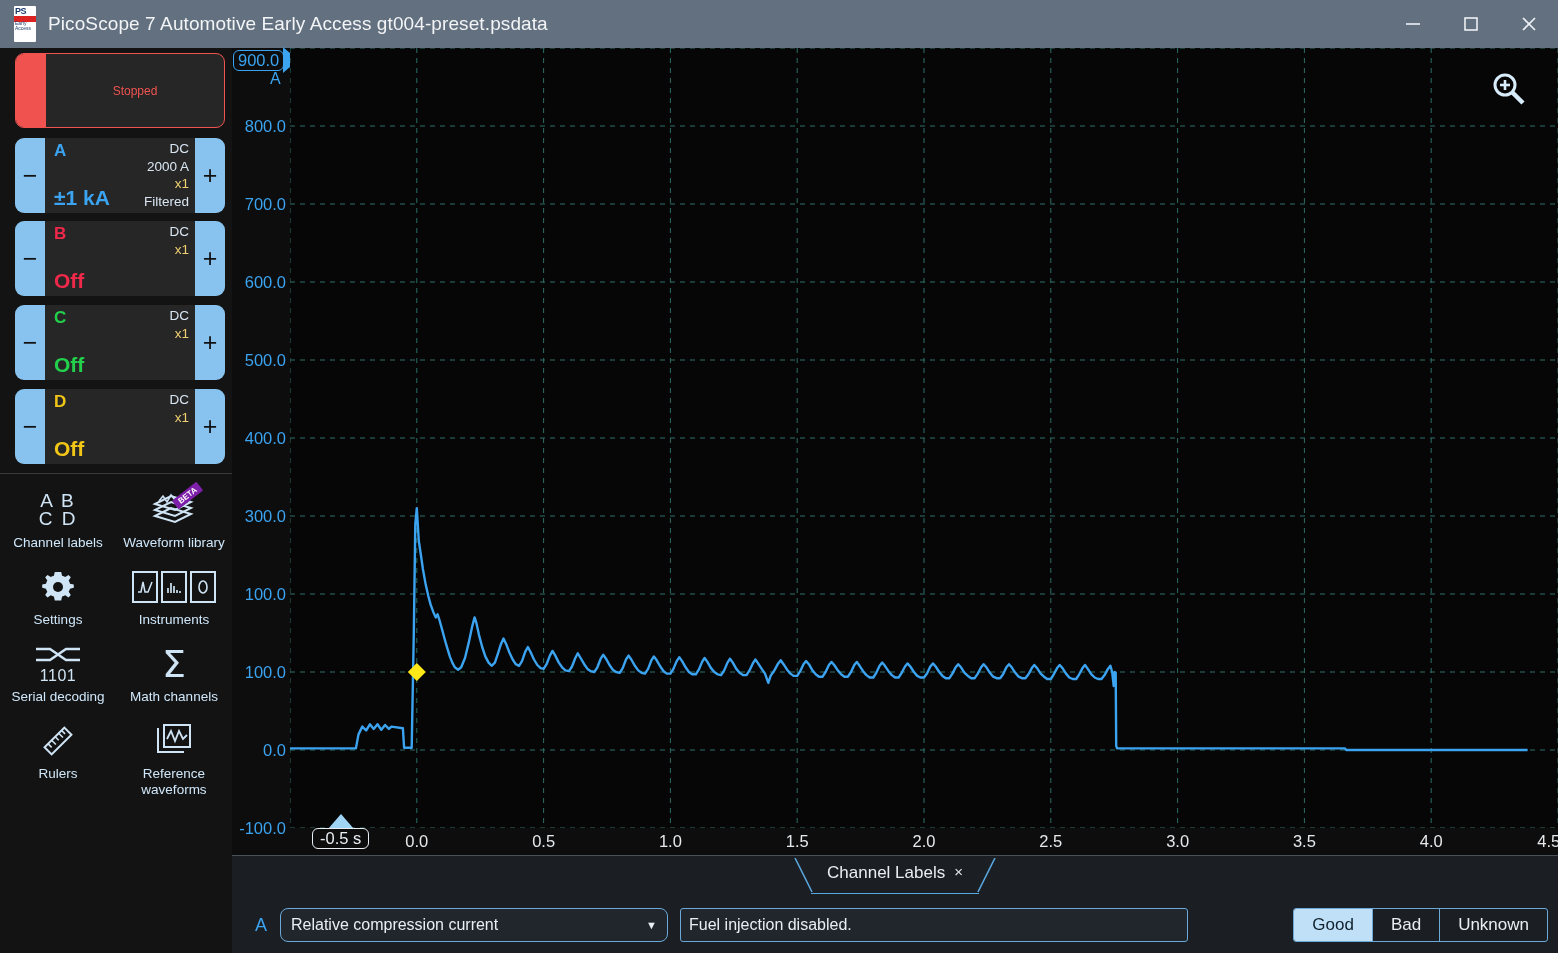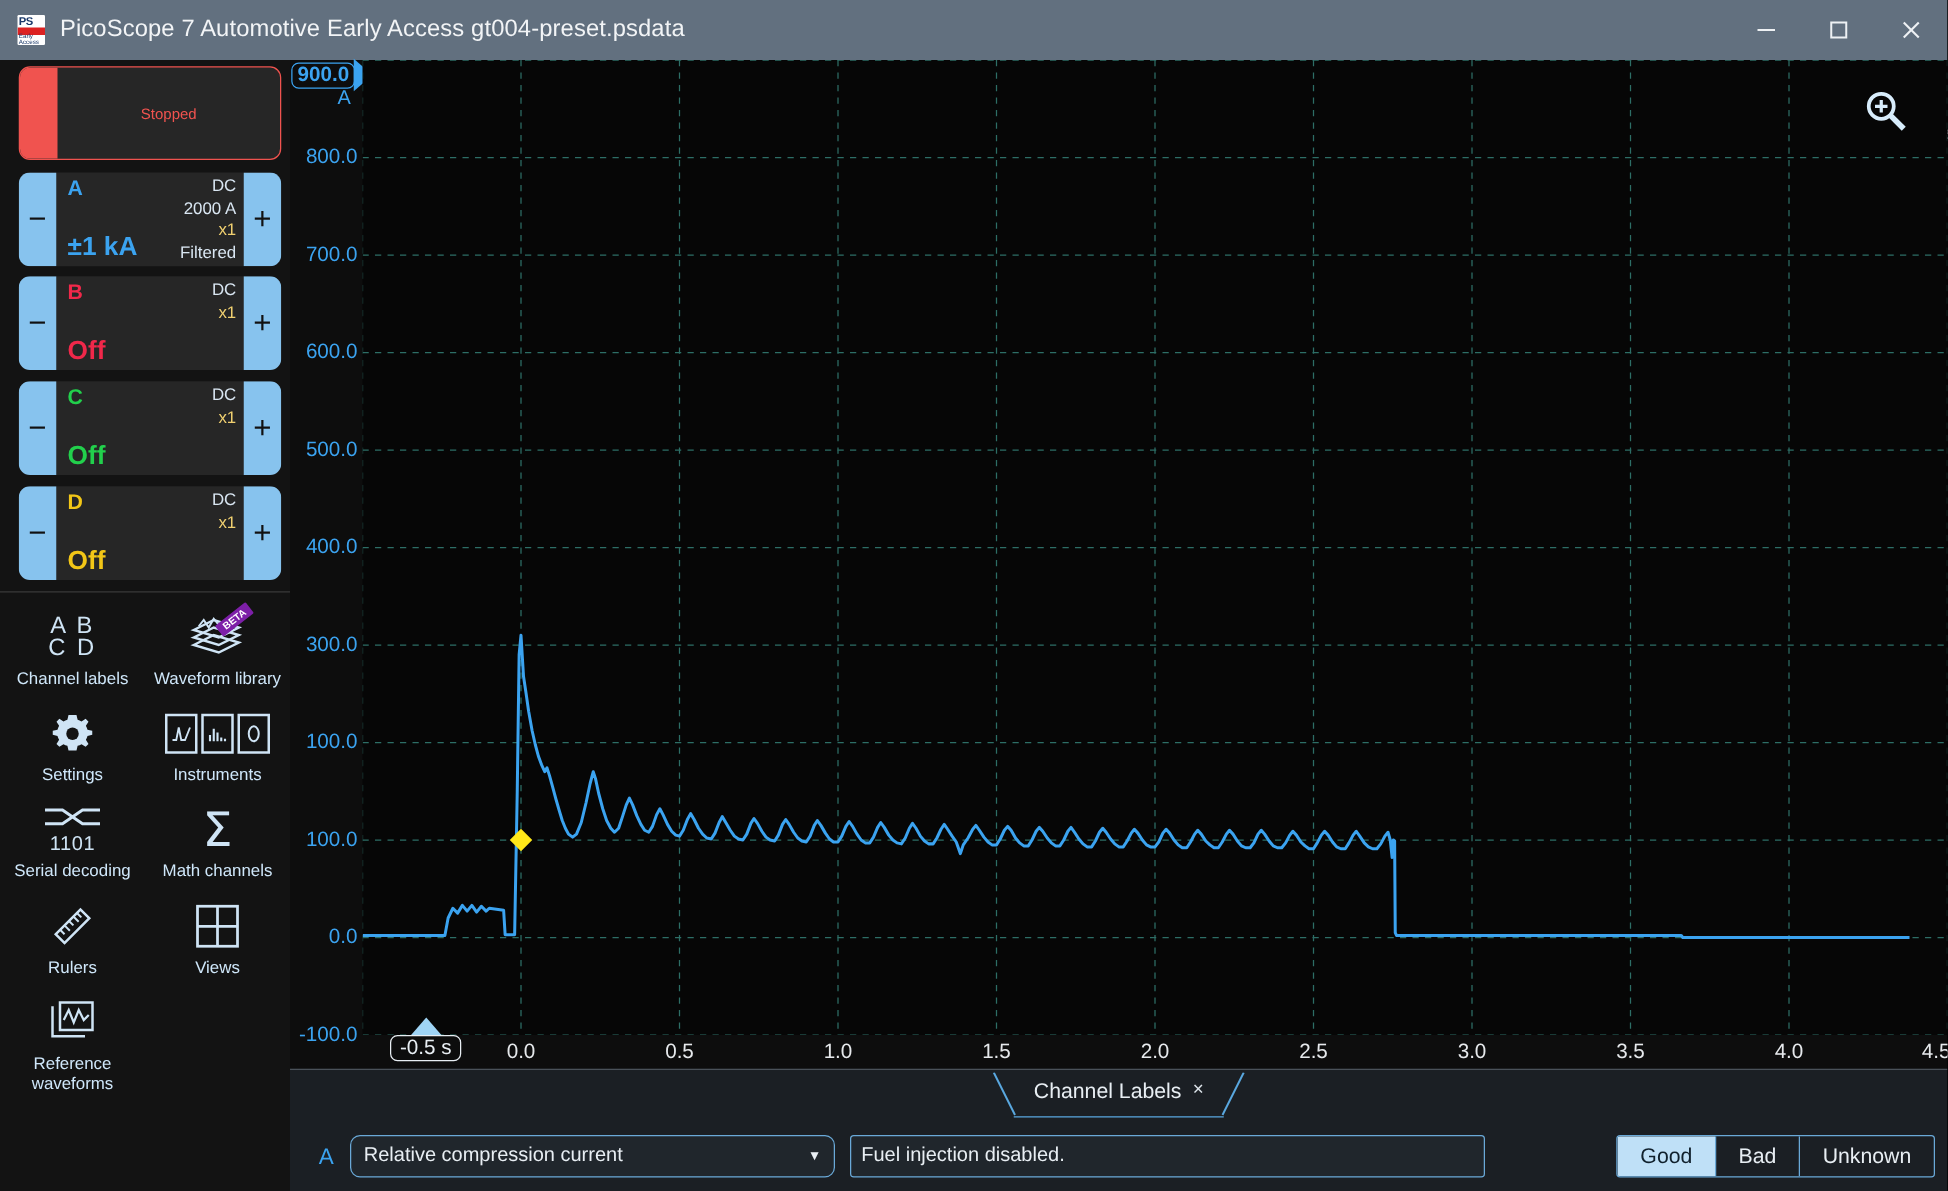--- a/index.html
+++ b/index.html
@@ -10,21 +10,21 @@
     overflow: hidden;
   }
   #app { position: relative; width: 1558px; height: 953px; background: #0d0d0d; }
 
   
   .titlebar {
     position: absolute; left: 0; top: 0; width: 1558px; height: 48px;
     background: #62707f; display: flex; align-items: center;
   }
   .title-logo {
-    width: 22px; height: 24px; margin-left: 14px; margin-right: 12px;
+    width: 22px; height: 36px; margin-left: 14px; margin-right: 12px;
     background: #fff; border-radius: 1px; position: relative; overflow: hidden;
     flex: none;
   }
   .title-logo .ps { position:absolute; left:1px; top:0px; font-size:9px; font-weight:bold; color:#1b3a6b; letter-spacing:-0.5px;}
   .title-logo .bar { position:absolute; left:0; top:10px; width:100%; height:6px; background:#d22; }
   .title-logo .ea { position:absolute; left:1px; top:15px; font-size:5px; color:#1b3a6b; line-height:5px;}
   .title-text { color: #f2f4f6; font-size: 19px; letter-spacing: 0.1px; }
   .win-btns { margin-left: auto; display: flex; height: 48px; }
   .win-btn { width: 58px; height: 48px; display:flex; align-items:center; justify-content:center; color:#eef1f4; }
   .win-btn svg { display:block; }
@@ -308,30 +308,20 @@
                   <line x1="21" y1="15" x2="21" y2="20"></line>
                     <line x1="26" y1="15" x2="26" y2="21"></line>
                   <line x1="30" y1="15" x2="30" y2="20"></line>
                 </g>
               </g>
             </svg>
           </div>
           <div class="tlabel">Rulers</div>
         </div>
 
-        <div class="tool">
-          <div class="ico">
-            <svg width="36" height="36" viewBox="0 0 36 36">
-              <rect x="2" y="2" width="32" height="32" fill="none" stroke="#cfe4f5" stroke-width="2.2"></rect>
-              <line x1="18" y1="2" x2="18" y2="34" stroke="#cfe4f5" stroke-width="2.2"></line>
-              <line x1="2" y1="18" x2="34" y2="18" stroke="#cfe4f5" stroke-width="2.2"></line>
-            </svg>
-          </div>
-          <div class="tlabel">Views</div>
-        </div>
 
         <div class="tool">
           <div class="ico">
             <svg width="40" height="38" viewBox="0 0 40 38">
               <path d="M4 6 L4 30 L30 30" fill="none" stroke="#cfe4f5" stroke-width="2"></path>
               <rect x="10" y="3" width="26" height="22" fill="none" stroke="#cfe4f5" stroke-width="2"></rect>
               <path d="M13 17 L17 9 L21 19 L25 9 L29 17 L33 13" fill="none" stroke="#cfe4f5" stroke-width="1.8"></path>
             </svg>
           </div>
           <div class="tlabel">Reference waveforms</div>
@@ -458,21 +448,21 @@
           </g>
         </svg>
       </div>
       <div style="color:#dff0fd;font-size:14.5px;">Vehicle details</div>
     </div>
   </div>
 
   <div class="scope">
 
     <div class="yaxis">
-      <div class="ymarker" style="top:-1px;font-weight:bold;">
+      <div class="ymarker" style="top:-1px;">
         <div class="box">900.0</div>
         <div class="tri"></div>
       </div>
       <div class="yunit" style="top:22px;">A</div>
     <div class="ytick" style="top: 78px;">800.0</div>
         <div class="ytick" style="top: 156px;">700.0</div>
         <div class="ytick" style="top: 234px;">600.0</div>
         <div class="ytick" style="top: 312px;">500.0</div>
         <div class="ytick" style="top: 390px;">400.0</div>
         <div class="ytick" style="top: 468px;">300.0</div>

